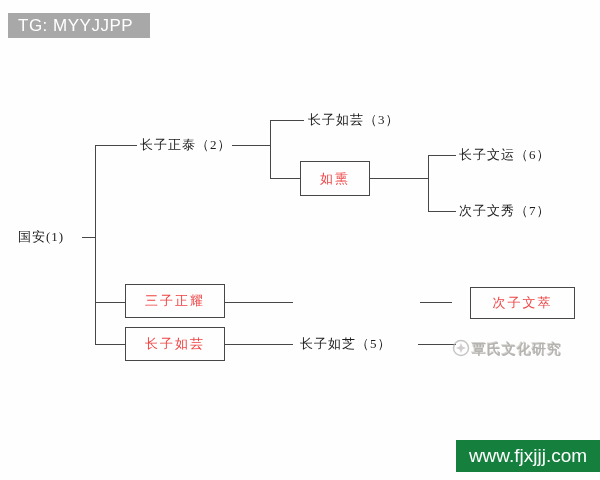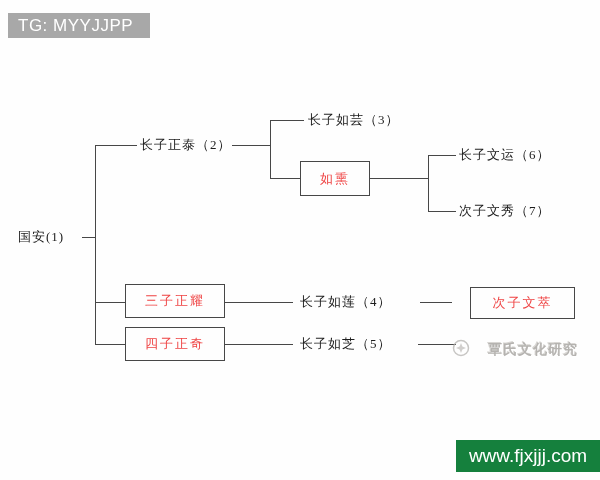--- a/index.html
+++ b/index.html
@@ -35,21 +35,21 @@
   }
   
   .boxnode{
     position:absolute;border:1px solid #474747;background:#fefefe;
     display:flex;align-items:center;justify-content:center;
     font-size:13px;color:#ef4444;letter-spacing:2px;box-sizing:border-box;
   }
   
   .watermark{
     position:absolute;left:452px;top:337px;width:140px;height:26px;
-    display:flex;align-items:center;gap:18px;
+    display:flex;align-items:center;gap:2px;
     color:#b5b3b0;font-weight:bold;font-size:14px;letter-spacing:1px;
     text-shadow:1px 1px 0 #fff, -1px -1px 0 #d8d6d3;
     white-space:nowrap;
   }
   .wm-logo{flex:0 0 auto;opacity:.75;}
 </style>
 </head>
 <body>
 
 <div class="stage">
@@ -79,26 +79,25 @@
 
   <div class="hline" style="left:428px;top:155px;width:28px;"></div>
   <div class="node" style="left:459px;top:155px;">长子文运（6）</div>
 
   <div class="hline" style="left:428px;top:211px;width:28px;"></div>
   <div class="node" style="left:459px;top:211px;">次子文秀（7）</div>
 
   <div class="hline" style="left:95px;top:302px;width:30px;"></div>
   <div class="boxnode" style="left:125px;top:284px;width:100px;height:34px;">三子正耀</div>
   <div class="hline" style="left:225px;top:302px;width:68px;"></div>
-  <div class="node" style="left:300px;top:302px;">长子如莲（4）</div>
   <div class="hline" style="left:420px;top:302px;width:32px;"></div>
   <div class="boxnode" style="left:470px;top:287px;width:105px;height:32px;">次子文萃</div>
 
   <div class="hline" style="left:95px;top:344px;width:30px;"></div>
-  <div class="boxnode" style="left:125px;top:327px;width:100px;height:34px;">四子正奇</div>
+  <div class="boxnode" style="left:125px;top:327px;width:100px;height:34px;">长子如芸</div>
   <div class="hline" style="left:225px;top:344px;width:68px;"></div>
   <div class="node" style="left:300px;top:344px;">长子如芝（5）</div>
   <div class="hline" style="left:418px;top:344px;width:38px;"></div>
 
   <div class="watermark">
     <span class="wm-logo">
       <svg width="18" height="18" viewBox="0 0 18 18">
         <circle cx="9" cy="9" r="7.5" fill="none" stroke="#b5b3b0" stroke-width="1.5"></circle>
         <path d="M9 4 L10.4 7.6 L14 9 L10.4 10.4 L9 14 L7.6 10.4 L4 9 L7.6 7.6 Z" fill="#c2c0bd"></path>
       </svg>

